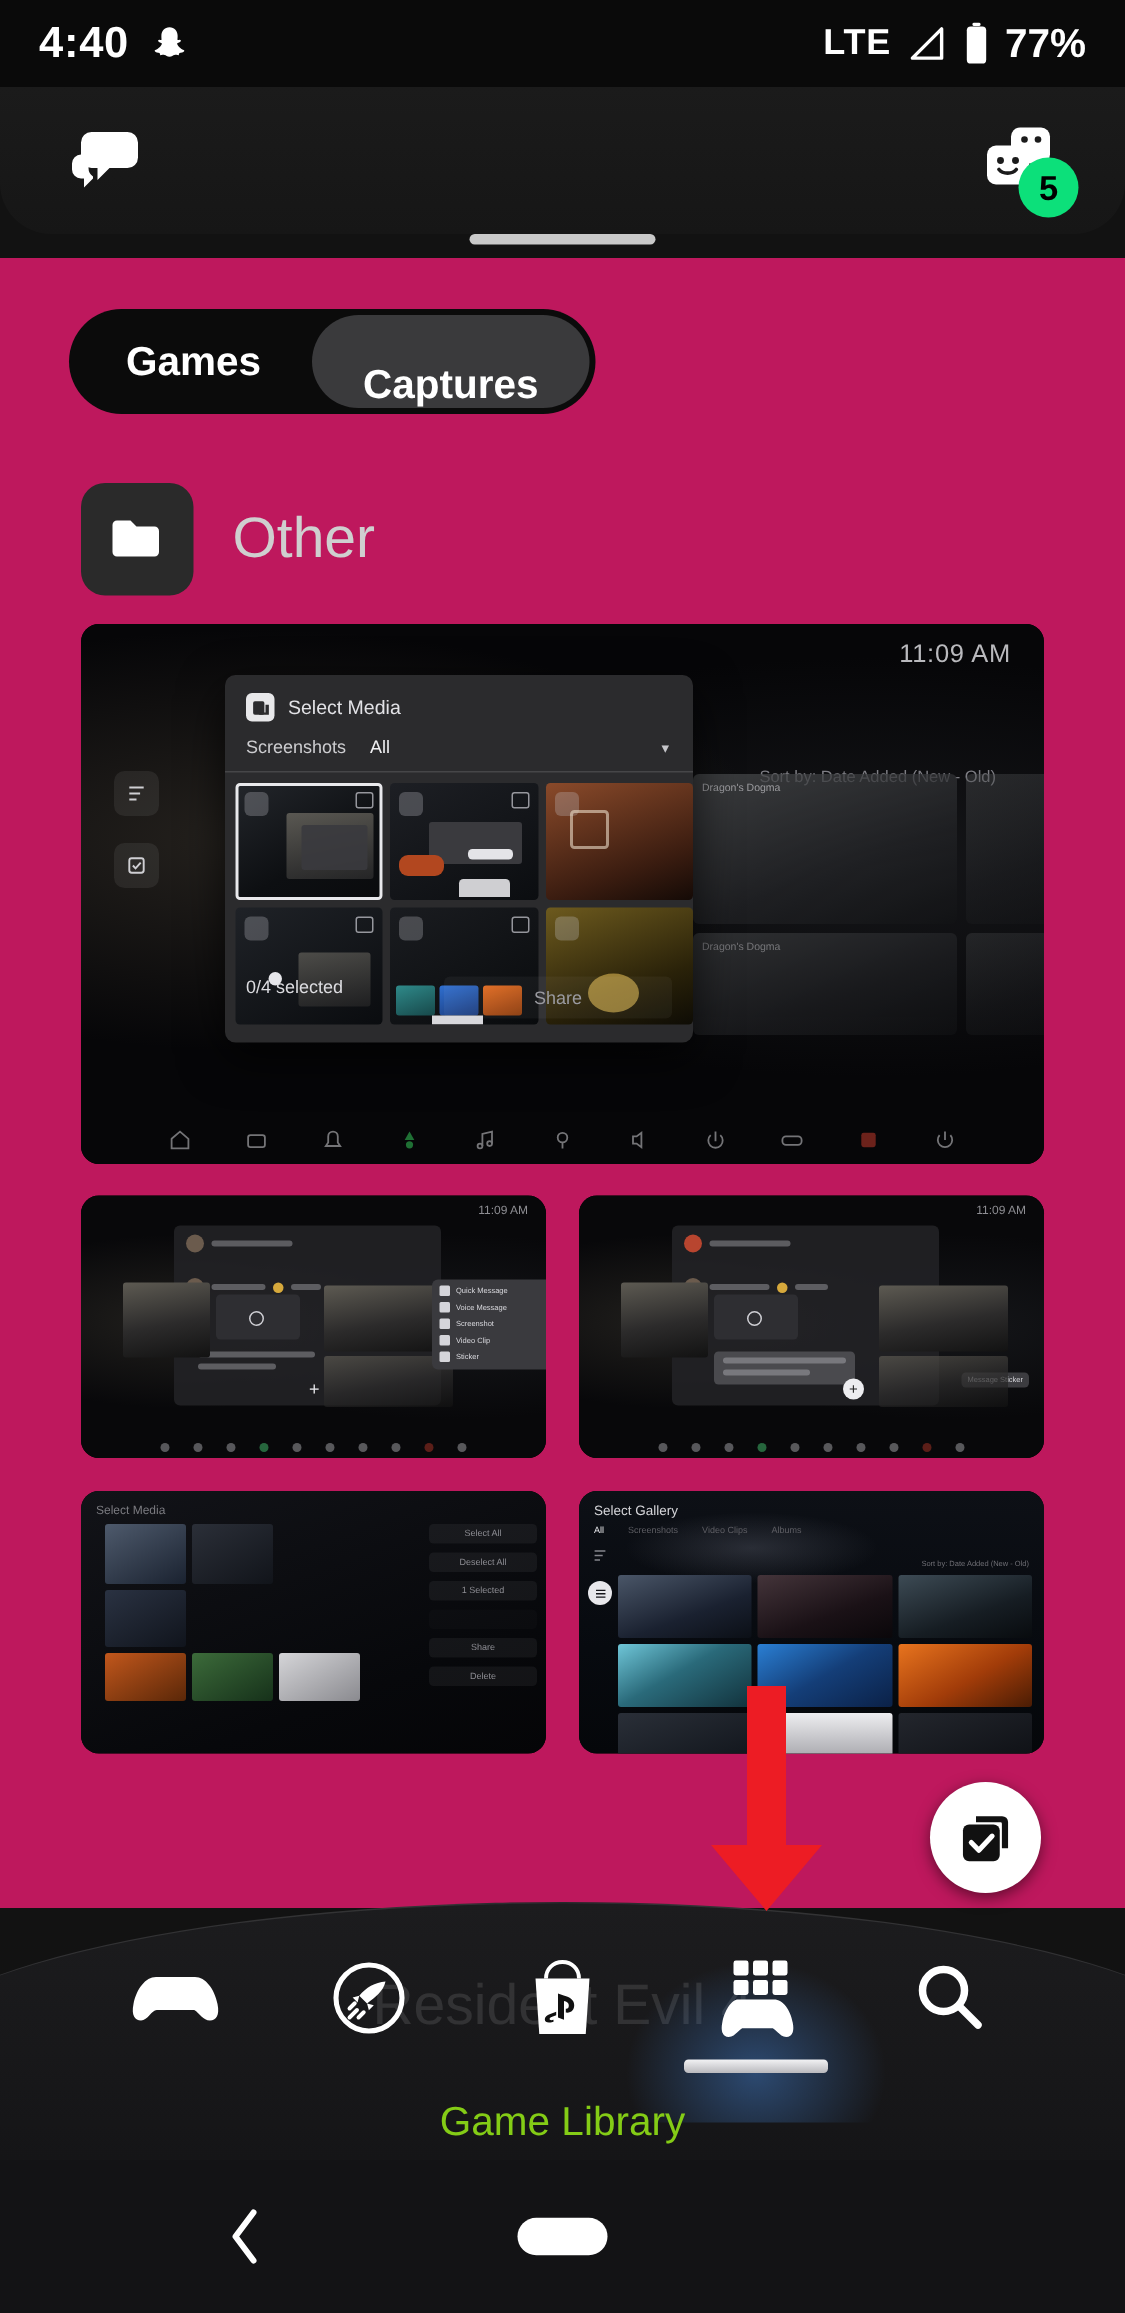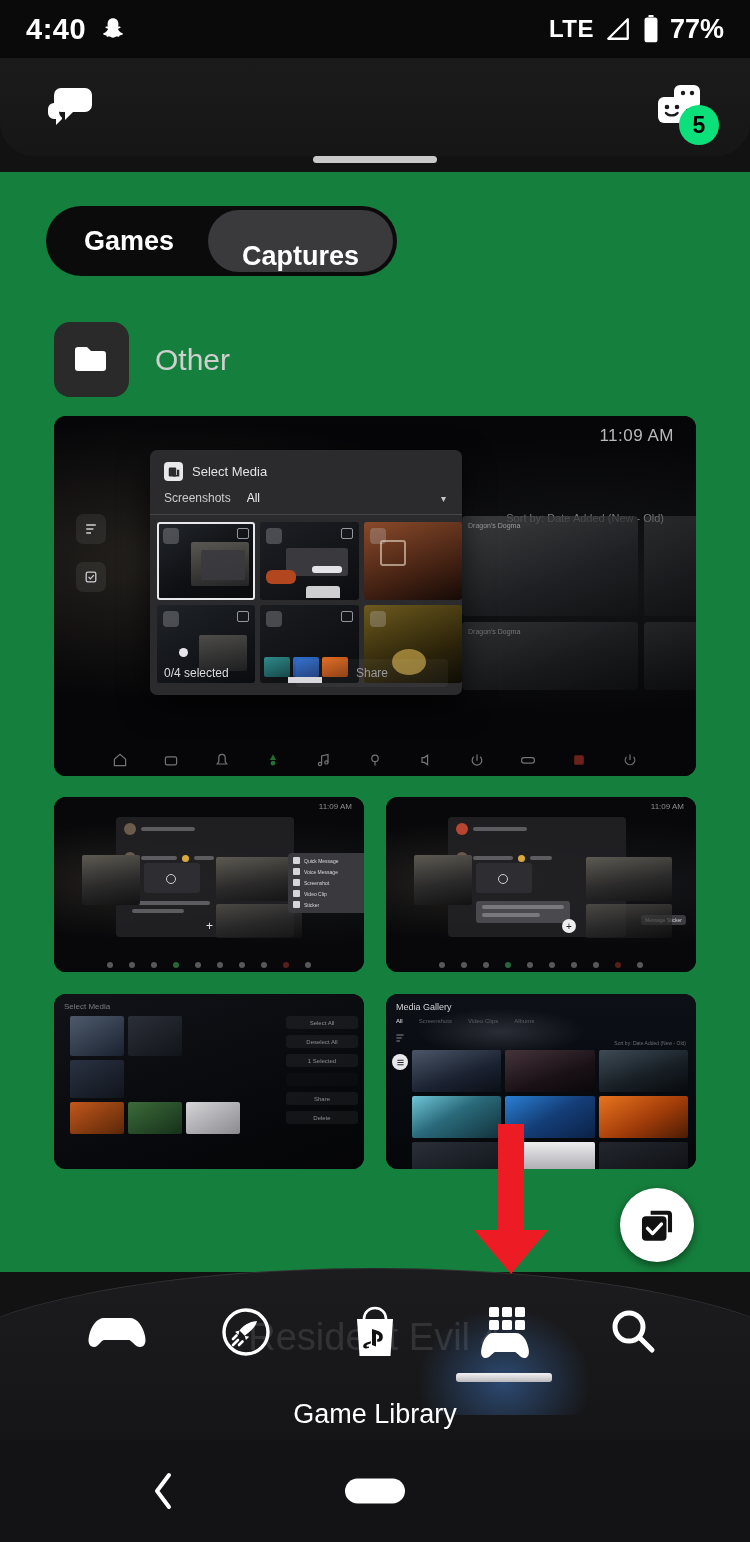--- a/index.html
+++ b/index.html
@@ -61,21 +61,21 @@
     position: absolute; top: 156px; left: 50%;
     transform: translateX(-50%);
     width: 124px; height: 7px; border-radius: 4px;
     background: #c9c9c9; z-index: 35;
   }
 
   
   .content {
     position: absolute; top: 172px; left: 0;
     width: 750px; height: 1100px;
-    background: #15803d;
+    background: #be185d;
     z-index: 10;
   }
 
   
   .segmented {
     position: absolute; top: 34px; left: 46px;
     height: 70px; border-radius: 35px;
     background: #0b0b0b;
     display: flex; align-items: center;
     padding: 4px;
@@ -92,21 +92,21 @@
   
   .folder-row {
     position: absolute; top: 150px; left: 54px;
     display: flex; align-items: center; gap: 26px;
   }
   .folder-chip {
     width: 75px; height: 75px; border-radius: 16px;
     background: #2a2a2a;
     display: flex; align-items: center; justify-content: center;
   }
-  .folder-label { color: #cfcfcf; font-size: 30px; }
+  .folder-label { color: #cfcfcf; font-size: 38px; }
 
   
   .thumb {
     position: absolute;
     background: #000;
     border-radius: 12px;
     overflow: hidden;
   }
   .thumb.big { left: 54px; top: 244px; width: 642px; height: 360px; }
   .thumb.r2a { left: 54px; top: 625px; width: 310px; height: 175px; }
@@ -203,21 +203,21 @@
   }
   .dlg-cell .type {
     position: absolute; right: 6px; top: 6px;
     width: 12px; height: 11px;
     border: 1.4px solid rgba(220,220,228,.65);
     border-radius: 2px;
   }
   .dlg-foot {
     position: absolute; left: 0; right: 0; bottom: 0;
     height: 44px;
-    display: flex; align-items: center; gap: 41px;
+    display: flex; align-items: flex-start; gap: 41px;
   }
   .dlg-count { color: #dcdce0; font-size: 12px; padding-left: 14px; }
   .dlg-send {
     margin-left: auto; width: 152px; height: 28px;
     margin-right: 14px; border-radius: 4px;
     background: rgba(255,255,255,.045);
     display: flex; align-items: center; justify-content: center;
     color: #9a9aa0; font-size: 12px;
   }
 
@@ -362,21 +362,21 @@
   .nav-glow {
     position: absolute; left: 50%; top: 0;
     transform: translateX(-50%);
     width: 180px; height: 110px;
     background: radial-gradient(ellipse at 50% 70%, rgba(70,135,220,.45) 0%, rgba(30,70,140,0) 68%);
     pointer-events: none;
   }
   .nav-label {
     position: absolute; left: 0; bottom: 10px;
     width: 750px; text-align: center;
-    color: #ffffff; font-size: 27px;
+    color: #84cc16; font-size: 27px;
   }
 
   
   .androidnav {
     position: absolute; left: 0; bottom: 0;
     width: 750px; height: 102px;
     background: #131315;
     display: flex; align-items: center;
     z-index: 50;
   }
@@ -715,21 +715,21 @@
           <div class="usb-side-item" style="opacity:.35;"></div>
           <div class="usb-side-item">Share</div>
           <div class="usb-side-item">Delete</div>
         </div>
       </div>
     </div>
 
     <div class="thumb r3b">
       <div class="mini" style="background:linear-gradient(180deg,#0d1016,#070a0f 60%,#05070a);">
         <div style="position:absolute;left:30px;top:14px;width:170px;height:48px;border-radius:50%;background:radial-gradient(ellipse at 50% 50%, rgba(150,155,175,.22), rgba(0,0,0,0) 70%);"></div>
-        <div class="mg-title">Media Gallery</div>
+        <div class="mg-title">Select Gallery</div>
         <div class="mg-tabs">
           <span class="mg-tab active">All</span>
           <span class="mg-tab">Screenshots</span>
           <span class="mg-tab">Video Clips</span>
           <span class="mg-tab">Albums</span>
         </div>
         <div class="mg-sort">Sort by: Date Added (New - Old)</div>
         <span class="mg-sideicon">
           <svg width="12" height="12" viewBox="0 0 20 20" fill="none" stroke="#b9b9c0" stroke-width="1.8">
               <path d="M4 5h12M4 10h9M4 15h6"></path>

